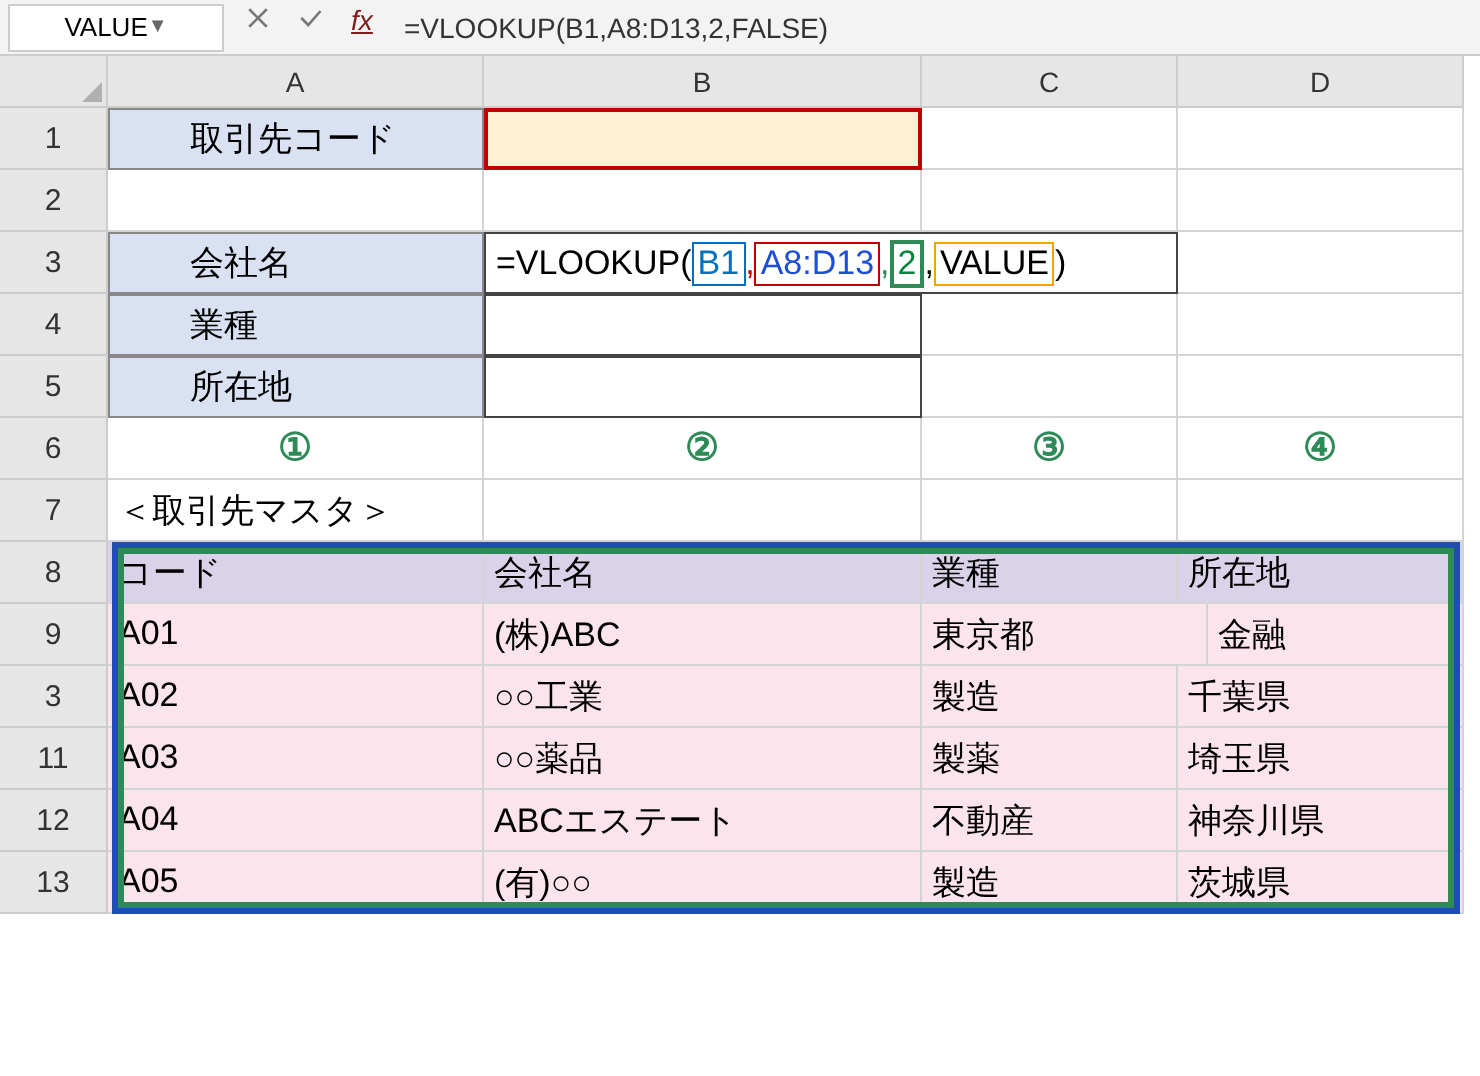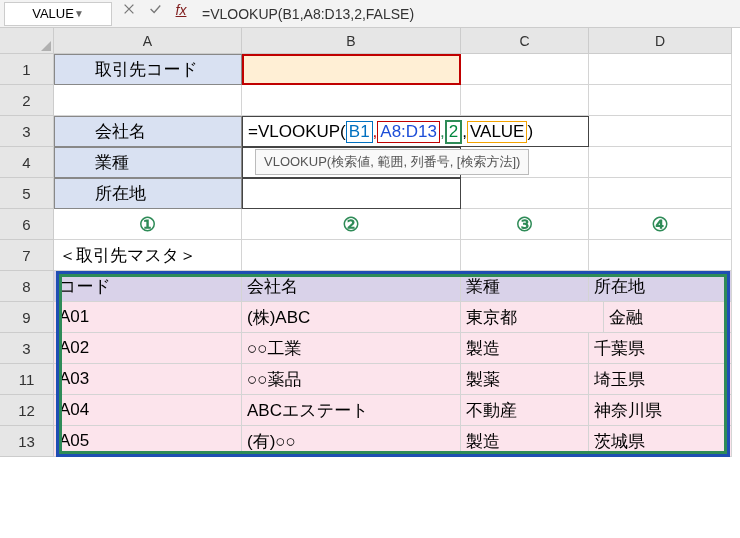--- a/index.html
+++ b/index.html
@@ -108,21 +108,20 @@
     <div class="cell cB formula-cell" style="width:347px;">
       <span>=VLOOKUP(</span>
         <span class="p-blue">B1</span>
         <span style="color:#c00000">,</span>
         <span class="p-red">A8:D13</span>
         <span style="color:#2e8b57">,</span>
         <span class="p-green">2</span>
         <span>,</span>
         <span class="p-orange">VALUE</span>
         <span>)</span>
-      <div class="tooltip">VLOOKUP(検索値, 範囲, 列番号, [検索方法])</div>
     </div>
     <div class="cell cD"></div>
   </div>
 
   <div class="row">
     <div class="row-h">4</div>
     <div class="cell cA label-blue">業種</div>
     <div class="cell cB" style="border:1.5px solid #444;"></div>
     <div class="cell cC"></div>
     <div class="cell cD"></div>

